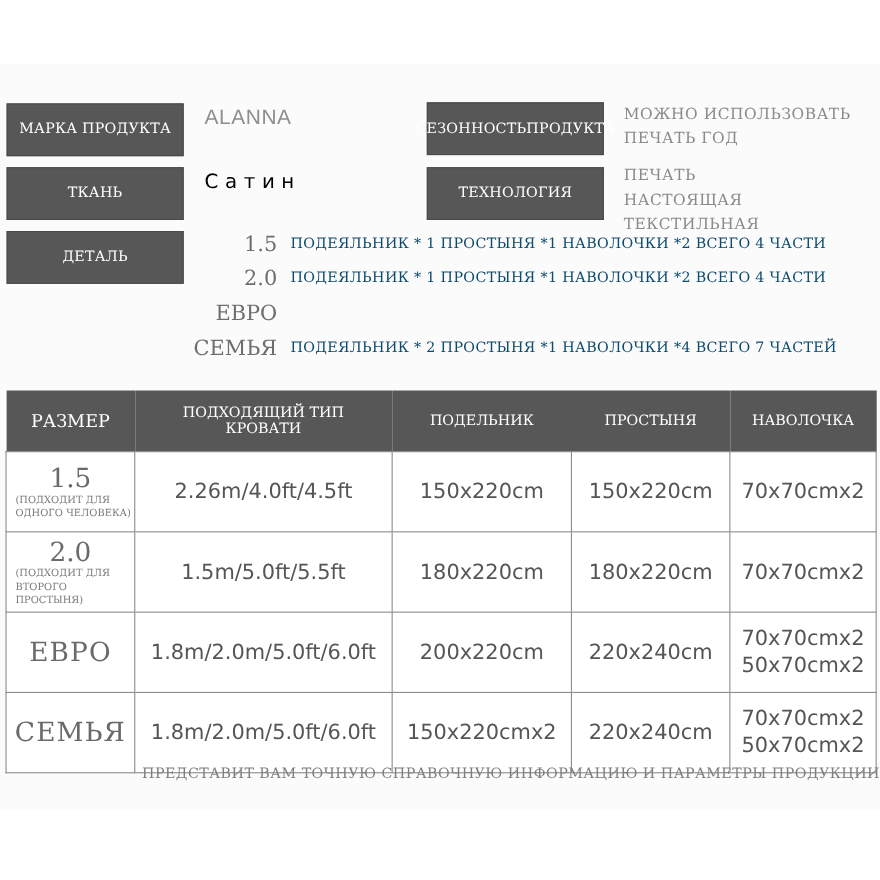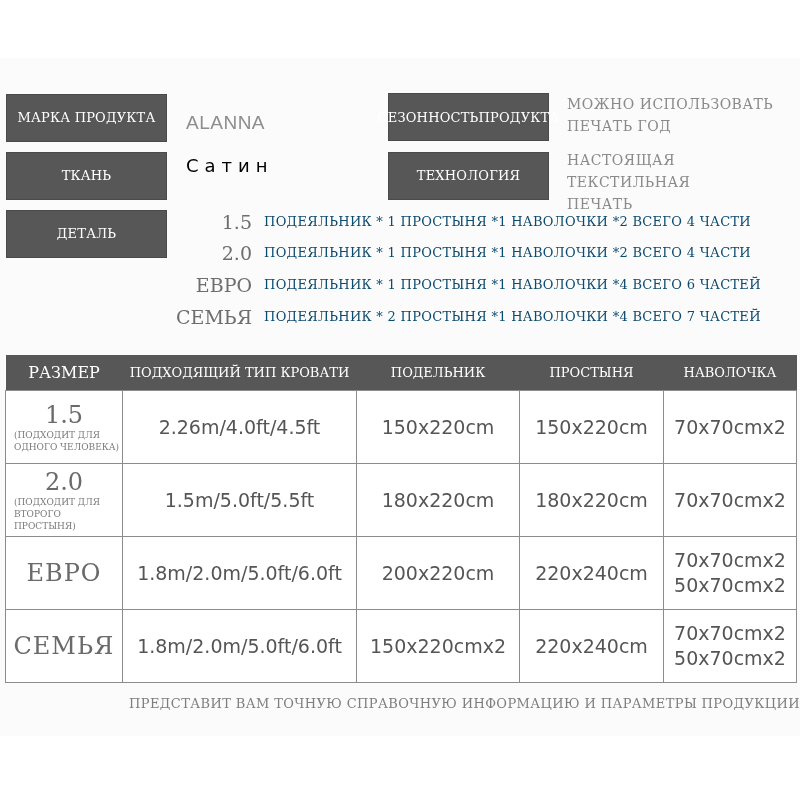--- a/index.html
+++ b/index.html
@@ -31,21 +31,21 @@
     .detail-desc {
       position: absolute; left: 104px; top: 0; font-size: 13px; color: #0c4a6e; line-height: 30px; white-space: nowrap;
       letter-spacing: 0.3px;
     }
     table.size-table {
       position: absolute; left: 5px; top: 355px; width: 791px; border-collapse: collapse; table-layout: fixed;
       background: #ffffff;
     }
     table.size-table th {
       background: #575757; color: #ffffff; font-weight: normal; height: 35px; font-size: 13px;
-      font-family: "DejaVu Serif", serif; padding: 0; border: none; text-transform: uppercase;
+      font-family: "DejaVu Serif", serif; padding: 10px; border: none; text-transform: uppercase;
     }
     table.size-table th.size-head { font-size: 16px; }
     table.size-table td {
       border: 1.5px solid #8c8c8c; height: 72px; padding: 0; text-align: center; vertical-align: middle;
       font-family: "DejaVu Sans", sans-serif; font-size: 19px; color: #555555;
     }
     .size-main { font-family: "DejaVu Serif", serif; font-size: 24px; color: #6a6a6a; line-height: 28px; display: block; }
     .size-main.word { font-size: 24px; letter-spacing: 1px; }
     .size-note { font-family: "DejaVu Serif", serif; font-size: 9px; color: #7a7a7a; line-height: 12px; display: block; text-align: left; padding-left: 8px; }
     .pillow-line { display: block; line-height: 25px; }
@@ -53,53 +53,52 @@
       position: absolute; left: 0; width: 800px; top: 696px; text-align: right;
       font-size: 13px; color: #7e7e7e; letter-spacing: 0.4px; white-space: nowrap;
     }
   </style>
 </head>
 <body>
 
 <div class="panel"></div>
 
 <div class="label-box" style="left:6px; top:94px;">МАРКА ПРОДУКТА</div>
-<div class="value brand" style="left:186px; top:97px;margin-top:15px;">ALANNA</div>
+<div class="value brand" style="left:186px; top:97px;">ALANNA</div>
 
 <div class="label-box two-line" style="left:388px; top:93px; flex-direction:row;">
   <span>СЕЗОННОСТЬ</span>
   <span>ПРОДУКТА</span>
 </div>
 <div class="value" style="left:567px; top:93px;">
   <div>МОЖНО ИСПОЛЬЗОВАТЬ</div>
   <div>ПЕЧАТЬ ГОД</div>
 </div>
 
 <div class="label-box" style="left:6px; top:152px;">ТКАНЬ</div>
 <div class="value fabric" style="left:186px; top:155px;">Сатин</div>
 
 <div class="label-box" style="left:388px; top:152px;">ТЕХНОЛОГИЯ</div>
 <div class="value" style="left:567px; top:149px;">
+  <div>ПЕЧАТЬ</div>
   <div>НАСТОЯЩАЯ ТЕКСТИЛЬНАЯ</div>
-  <div>ПЕЧАТЬ</div>
 </div>
 
 <div class="label-box" style="left:6px; top:210px;">ДЕТАЛЬ</div>
 
 <div class="detail-row" style="top:207px;">
   <span class="detail-size">1.5</span>
   <span class="detail-desc">ПОДЕЯЛЬНИК * 1 ПРОСТЫНЯ *1 НАВОЛОЧКИ *2 ВСЕГО 4 ЧАСТИ</span>
 </div>
 <div class="detail-row" style="top:238px;">
   <span class="detail-size">2.0</span>
   <span class="detail-desc">ПОДЕЯЛЬНИК * 1 ПРОСТЫНЯ *1 НАВОЛОЧКИ *2 ВСЕГО 4 ЧАСТИ</span>
 </div>
 <div class="detail-row" style="top:270px;">
   <span class="detail-size">ЕВРО</span>
-  <span class="detail-desc">ПОДЕЯЛЬНИК * 1 ПРОСТЫНЯ *1 НАВОЛОЧКИ *4 ВСЕГО 6 ЧАСТЕЙ</span>
 </div>
 <div class="detail-row" style="top:302px;">
   <span class="detail-size">СЕМЬЯ</span>
   <span class="detail-desc">ПОДЕЯЛЬНИК * 2 ПРОСТЫНЯ *1 НАВОЛОЧКИ *4 ВСЕГО 7 ЧАСТЕЙ</span>
 </div>
 
 <table class="size-table">
   <colgroup>
     <col style="width:117px">
       <col style="width:234px">

